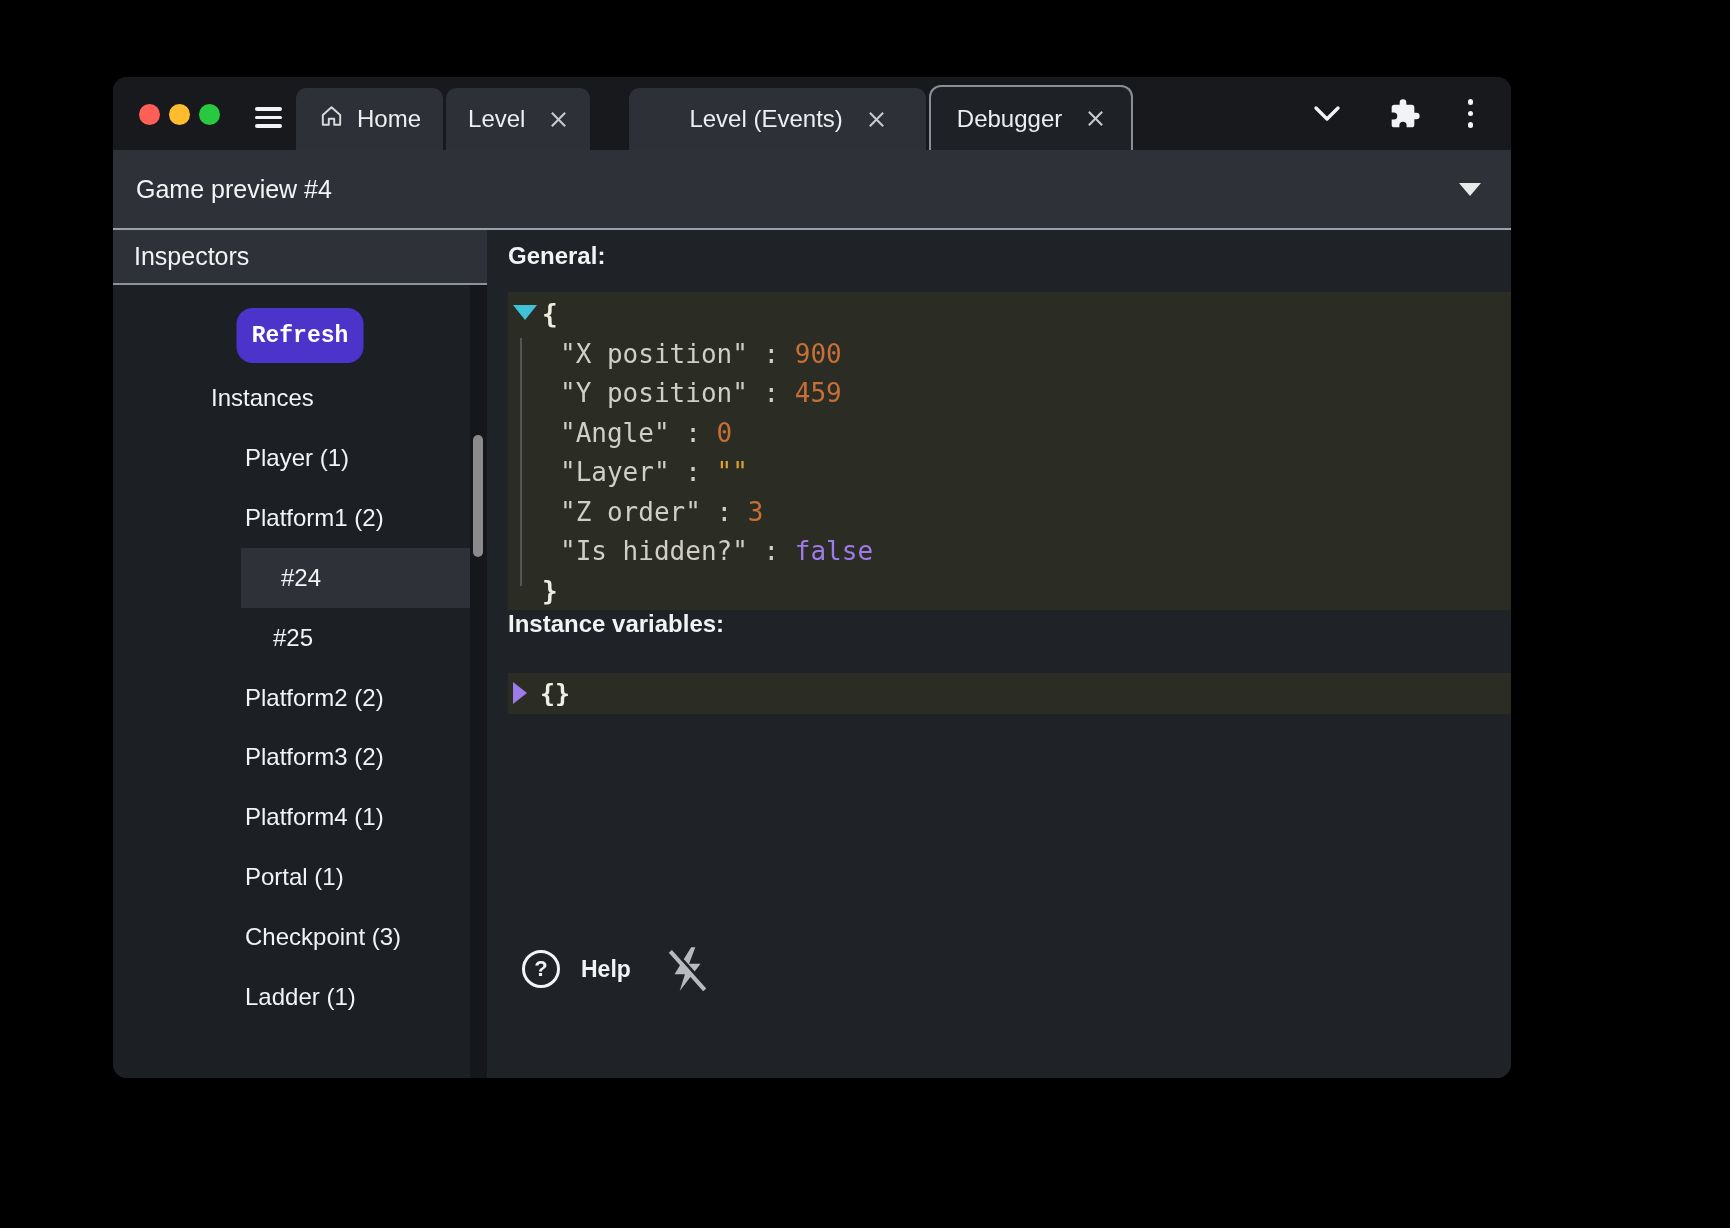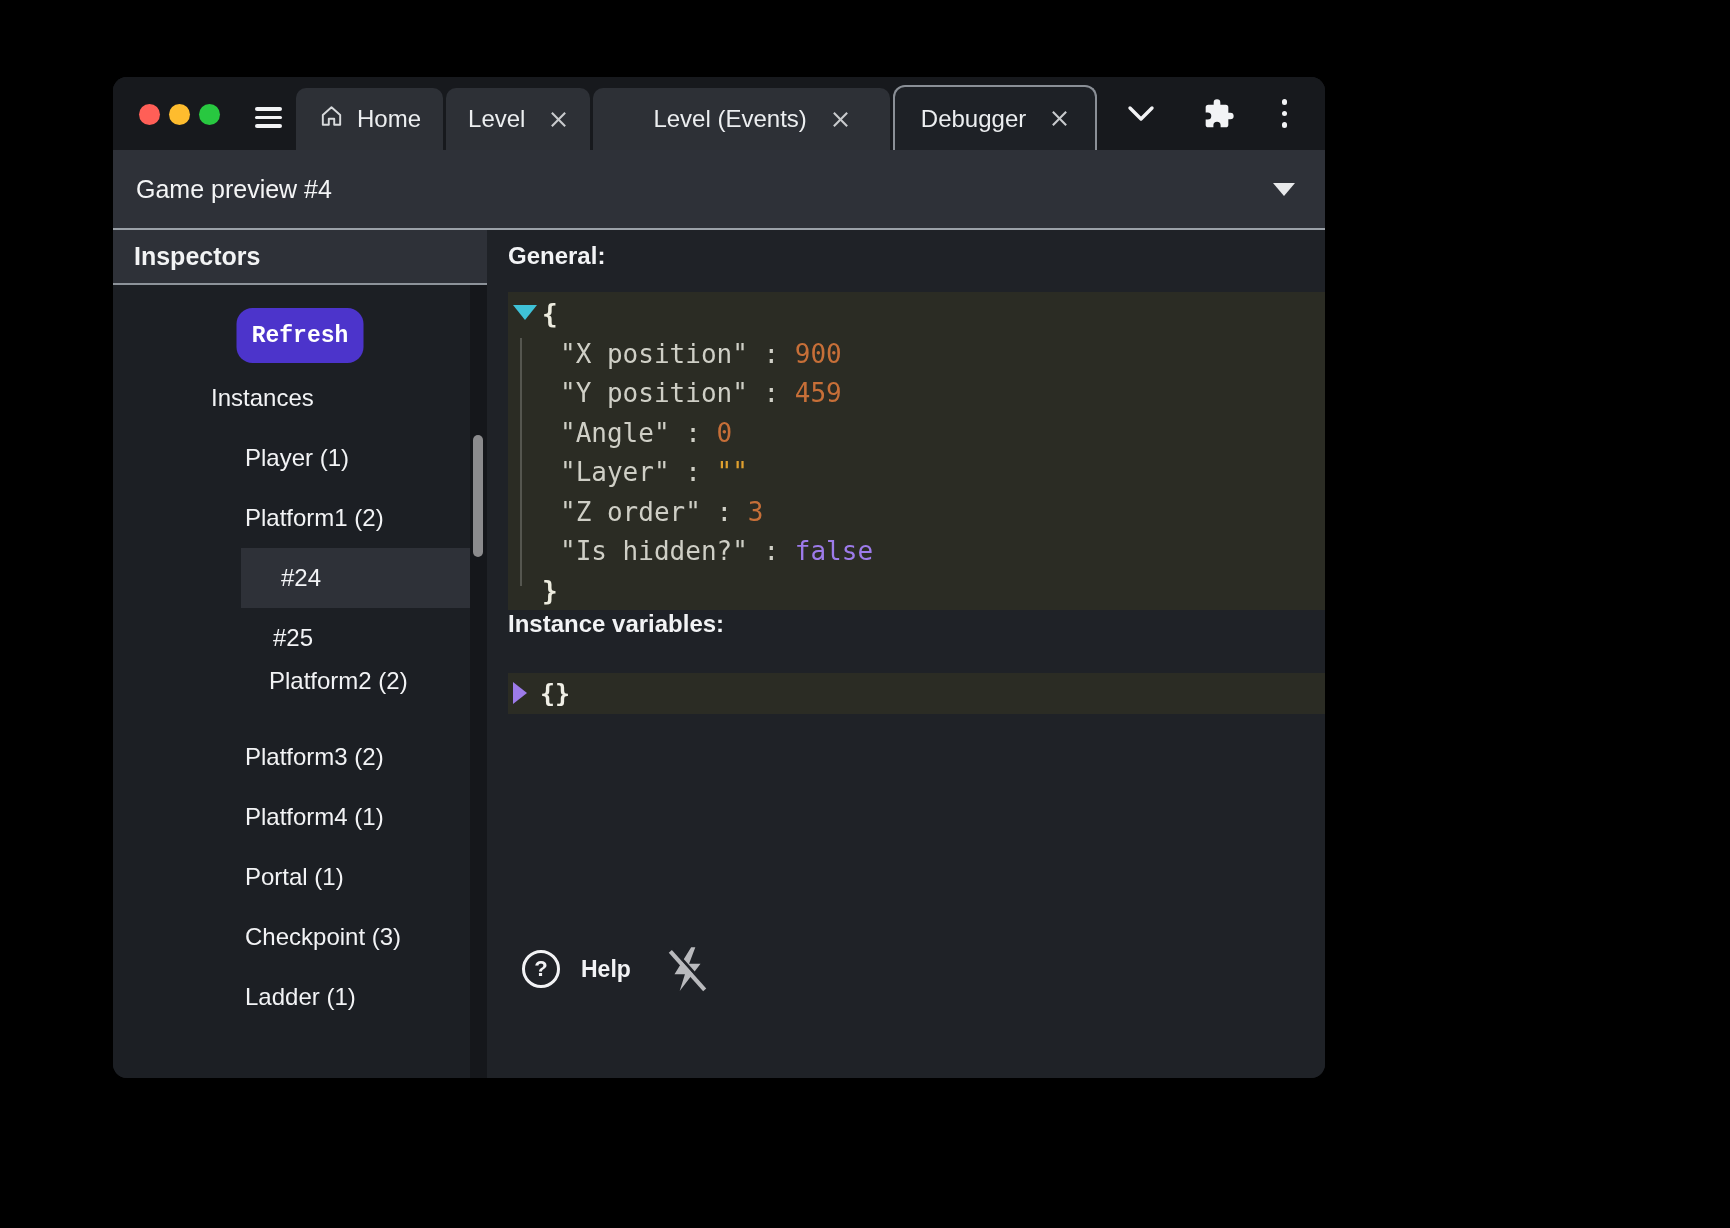--- a/index.html
+++ b/index.html
@@ -1,35 +1,35 @@
 <!DOCTYPE html>
 <html><head>
 <meta charset="utf-8">
 <style>
   * { margin:0; padding:0; box-sizing:border-box; }
   html,body { width:1730px; height:1228px; background:#000; overflow:hidden;
               font-family:"Liberation Sans", sans-serif; }
 
-  .window { position:absolute; left:113px; top:77px; width:1212px; height:1001px;
+  .window { position:absolute; left:113px; top:77px; width:1398px; height:1001px;
             background:#1e2126; border-radius:14px; overflow:hidden;
             display:flex; flex-direction:column; }
 
   
   .tabbar { position:relative; height:73px; flex:none; background:#17191d;
             display:flex; align-items:flex-end; }
   .traffic { position:absolute; left:26px; top:27px; display:flex; gap:9px; }
   .traffic .dot { width:21px; height:21px; border-radius:50%; }
   .dot.red { background:#ff5f57; } .dot.yellow { background:#febc2e; } .dot.green { background:#28c840; }
   .hamburger { position:absolute; left:142px; top:30px; width:27px; display:flex;
                flex-direction:column; gap:5px; cursor:pointer; }
   .hamburger div { height:3.5px; background:#f2f3f5; border-radius:2px; }
   .tabs { margin-left:183px; display:flex; align-items:flex-end; gap:3px; height:100%; }
   .tab { height:62px; background:#2d3036; border-radius:10px 10px 0 0; color:#eceef0;
          display:flex; align-items:center; padding:0 22px; gap:14px; font-size:24px; cursor:pointer; }
-  .tab.wide { padding:0 40px 0 60px; }
+  .tab.wide { padding:0 40px 0 60px;margin-left:36px; }
   .tab.active { background:#1e2126; border:2px solid #8a8f96; border-bottom:none;
                 border-radius:12px 12px 0 0; height:65px; padding:0 26px; }
   .tab .home-ic { margin-right:-2px; }
   .tab-close { display:flex; align-items:center; margin-left:10px; }
   .topbar-actions { position:absolute; right:0; top:0; height:73px; display:flex;
                     align-items:center; gap:47px; padding-right:38px; }
   .topbar-actions > * { cursor:pointer; display:flex; }
   .kebab { display:flex; flex-direction:column; gap:6px; }
   .kebab div { width:5.5px; height:5.5px; border-radius:50%; background:#f2f3f5; }
 
@@ -49,21 +49,21 @@
   .preview-title { font-size:25px; font-weight:500; color:#f4f5f6; }
   .preview-caret { margin-left:auto; width:0; height:0;
                    border-left:11px solid transparent; border-right:11px solid transparent;
                    border-top:13px solid #e8e9eb; }
 
   
   .body { flex:1; display:flex; min-height:0; }
   .sidebar { width:374px; flex:none; background:#1c1f24; display:flex; flex-direction:column; }
   .sidebar-header { height:55px; flex:none; background:#2e3138; border-bottom:2px solid #8d939a;
                     display:flex; align-items:center; padding-left:21px;
-                    font-size:25px; font-weight:700; color:#f2f3f4; }
+                    font-size:25px; font-weight:400; color:#f2f3f4; }
   .sidebar-body { position:relative; flex:1; overflow:hidden; }
   .refresh-btn { position:absolute; left:50%; transform:translateX(-50%); top:23px;
                  width:127px; height:55px; background:#4c34cb; border:none; border-radius:16px;
                  color:#fff; font-size:23px; font-weight:bold; cursor:pointer;
                  font-family:Liberation Mono, monospace; }
   .tree-row { position:absolute; left:0; right:17px; height:60px; display:flex; align-items:center;
               color:#f2f3f5; font-size:24px; cursor:pointer; }
   .tree-row.lv0 { padding-left:98px; }
   .tree-row.lv1 { padding-left:132px; }
   .tree-row.lv2 { padding-left:160px; }
@@ -194,21 +194,21 @@
             </div>
             <div class="tree-row lv1" style="top: 203px;">
               <span>Platform1 (2)</span>
             </div>
             <div class="tree-row lv2 selected" style="top: 263px;">
               <span>#24</span>
             </div>
             <div class="tree-row lv2" style="top: 323px;">
               <span>#25</span>
             </div>
-            <div class="tree-row lv1" style="top: 366px; margin-left: 24px;">
+            <div class="tree-row lv1" style="top: 383px;">
               <span>Platform2 (2)</span>
             </div>
             <div class="tree-row lv1" style="top: 442px;">
               <span>Platform3 (2)</span>
             </div>
             <div class="tree-row lv1" style="top: 502px;">
               <span>Platform4 (1)</span>
             </div>
             <div class="tree-row lv1" style="top: 562px;">
               <span>Portal (1)</span>

